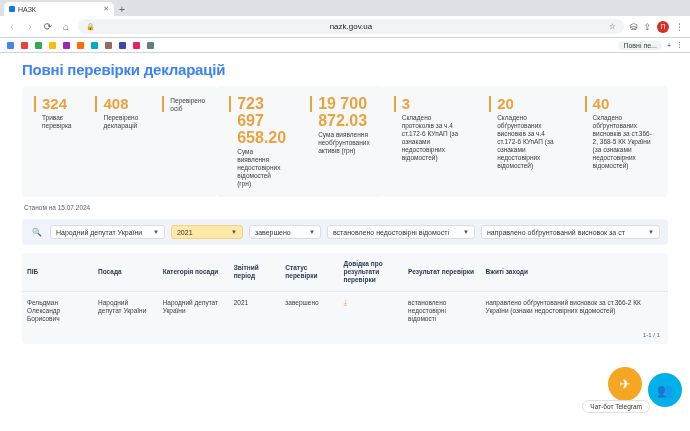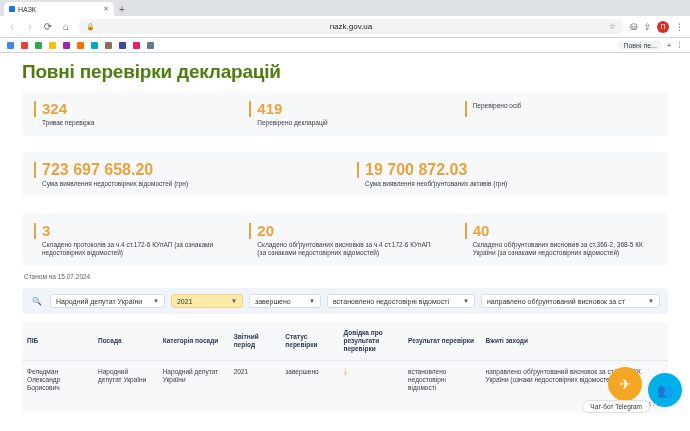--- a/index.html
+++ b/index.html
@@ -57,25 +57,25 @@
   .bm .bmi { width:7px;height:7px;border-radius:1px;display:inline-block; }
   .bm-right { margin-left:auto; display:flex; align-items:center; gap:5px; }
   .bm-chip { background:#f1f3f4; border-radius:7px; padding:1px 5px; font-size:7px;}
 
   
   .page { height: 378px; background:#fff; overflow:hidden; position:relative; }
 
   .page-inner { padding: 4px 22px 0 22px; }
 
   h1.page-title {
-    font-size: 19px; color:#4d7c0f; font-weight:bold; margin: 4px 0 8px 0;
+    font-size: 15px; color:#3b82f6; font-weight:bold; margin: 4px 0 8px 0;
     letter-spacing:-0.2px;
   }
 
-  .cards { display:flex; flex-direction:column; gap:16px; }
+  .cards { display:flex; flex-direction:row; gap:0; }
   .card-row {
     background:#f7f8fa; border-radius:4px; display:flex; padding:9px 0;
   }
   .stat { flex:1; padding: 0 12px; border-left: 0; position:relative; }
   .stat .bar {
     position:absolute; left:12px; top:1px; width:2px; height:16px; background:#e8a33d;
   }
   .stat .val {
     font-size:15px; color:#e8a33d; font-weight:bold; padding-left:8px; line-height:17px;
   }
@@ -214,21 +214,21 @@
       <div class="cards">
 
         <div class="card-row">
           <div class="stat">
             <span class="bar"></span>
             <div class="val">324</div>
             <div class="lbl">Триває перевірка</div>
           </div>
           <div class="stat">
             <span class="bar"></span>
-            <div class="val">419</div>
+            <div class="val">408</div>
             <div class="lbl">Перевірено декларацій</div>
           </div>
           <div class="stat">
             <span class="bar"></span>
             <div class="lbl">Перевірено осіб</div>
           </div>
         </div>
 
         <div class="card-row">
           <div class="stat">

